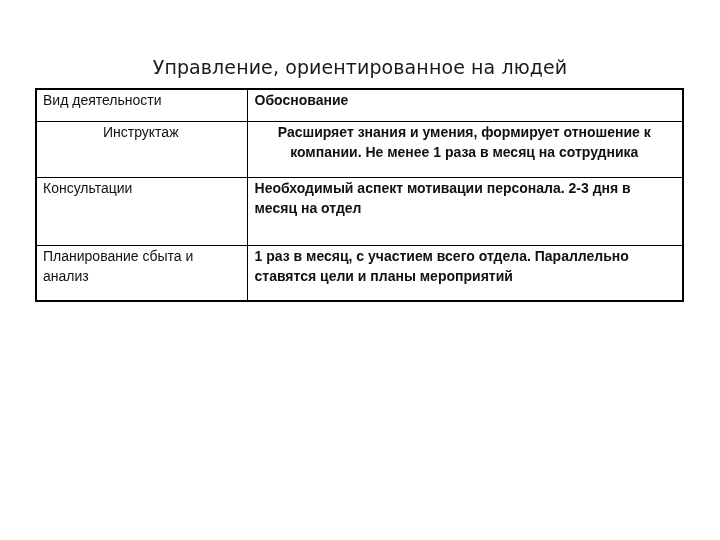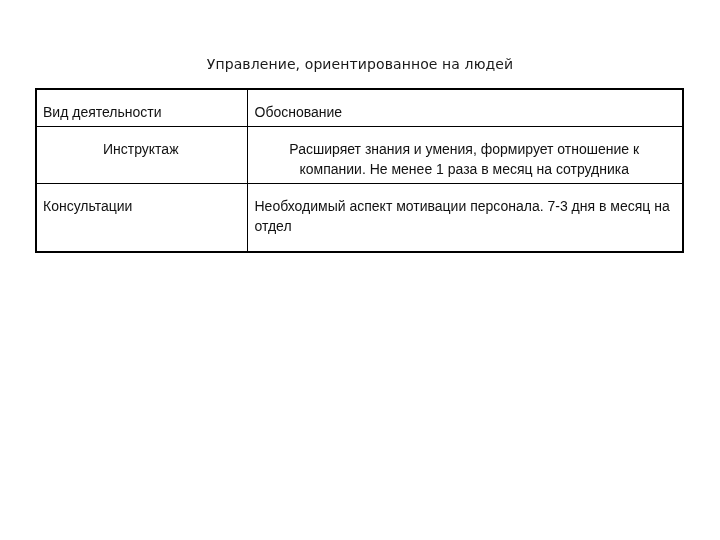--- a/index.html
+++ b/index.html
@@ -13,57 +13,61 @@
       position: relative;
       overflow: hidden;
     }
     .slide-title {
       position: absolute;
       left: 0;
       top: 56px;
       width: 720px;
       text-align: center;
       font-family: "DejaVu Sans", sans-serif;
-      font-size: 14px;
+      font-size: 19px;
       color: #1a1a1a;
       letter-spacing: 0.1px;
     }
     .tbl {
       position: absolute;
       left: 35px;
       top: 88px;
       width: 649px;
       border-collapse: collapse;
       border: 2px solid #000;
       font-family: "Liberation Sans", sans-serif;
       font-size: 14px;
       color: #111;
     }
     .tbl td {
       border: 1px solid #000;
       vertical-align: top;
-      padding: 12px 8px 4px 6px;
+      padding: 0 8px 4px 6px;
       line-height: 20px;
     }
     .tbl td.c1 { width: 196px; }
-    .tbl td.c2 { width: 421px; padding-left: 7px; }
+    .tbl td.c2 { width: 421px; padding-left: 7px; font-weight: bold; }
   </style>
 </head>
 <body>
 
 <div class="slide-title">Управление, ориентированное на людей</div>
 
 <table class="tbl">
   <tbody>
       <tr style="height:32px;">
     <td class="c1">Вид деятельности</td>
     <td class="c2">Обоснование</td>
   </tr>
   <tr style="height:56px;text-align:center;">
     <td class="c1">Инструктаж</td>
     <td class="c2">Расширяет знания и умения, формирует отношение к компании. Не менее 1 раза в месяц на сотрудника</td>
   </tr>
   <tr style="height:68px;margin-top:40px;">
     <td class="c1">Консультации</td>
-    <td class="c2">Необходимый аспект мотивации персонала. 7-3 дня в месяц на отдел</td>
+    <td class="c2">Необходимый аспект мотивации персонала. 2-3 дня в месяц на отдел</td>
+  </tr>
+  <tr style="height:56px;">
+    <td class="c1">Планирование сбыта и анализ</td>
+    <td class="c2">1 раз в месяц, с участием всего отдела. Параллельно ставятся цели и планы мероприятий</td>
   </tr>
 </tbody>
   </table>
 
 </body></html>

